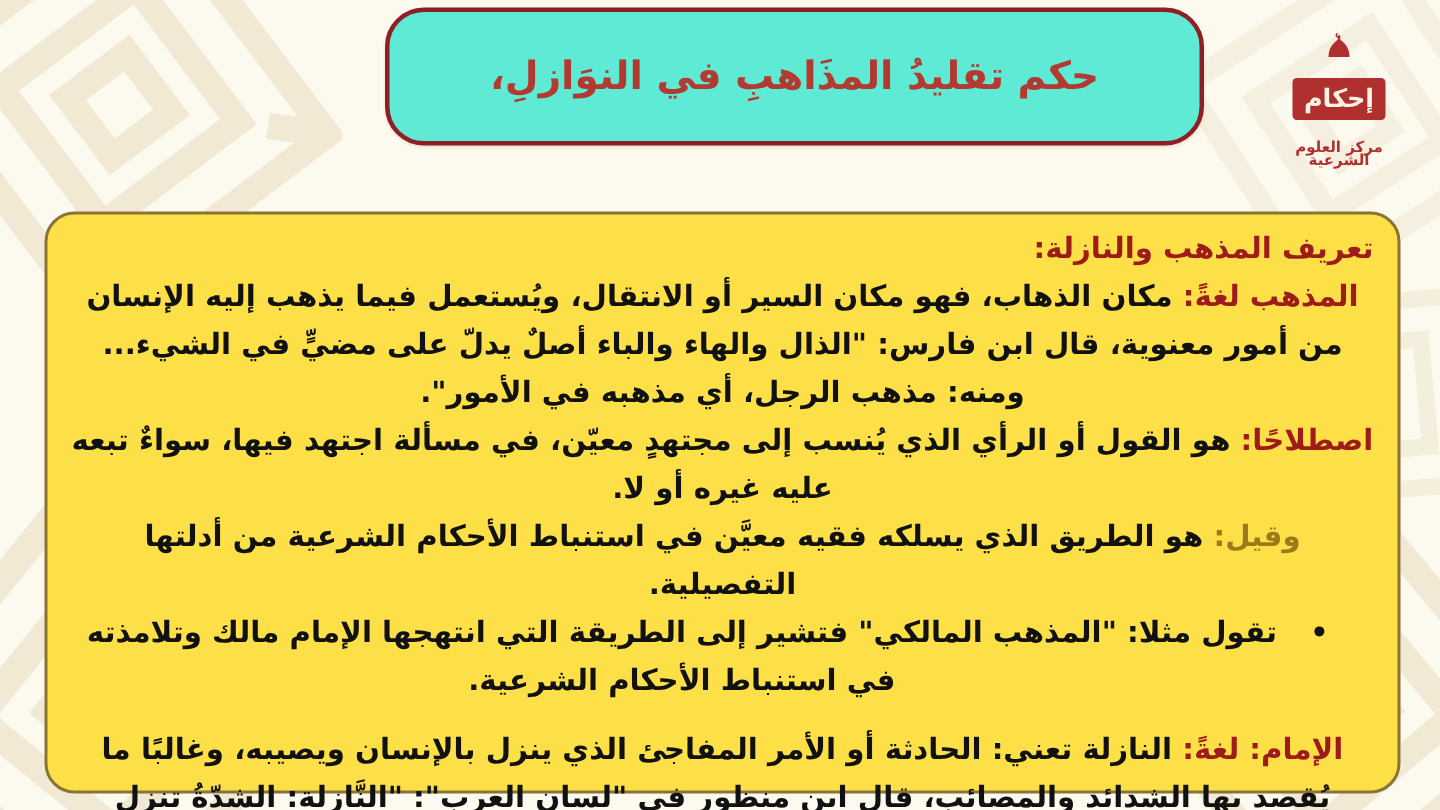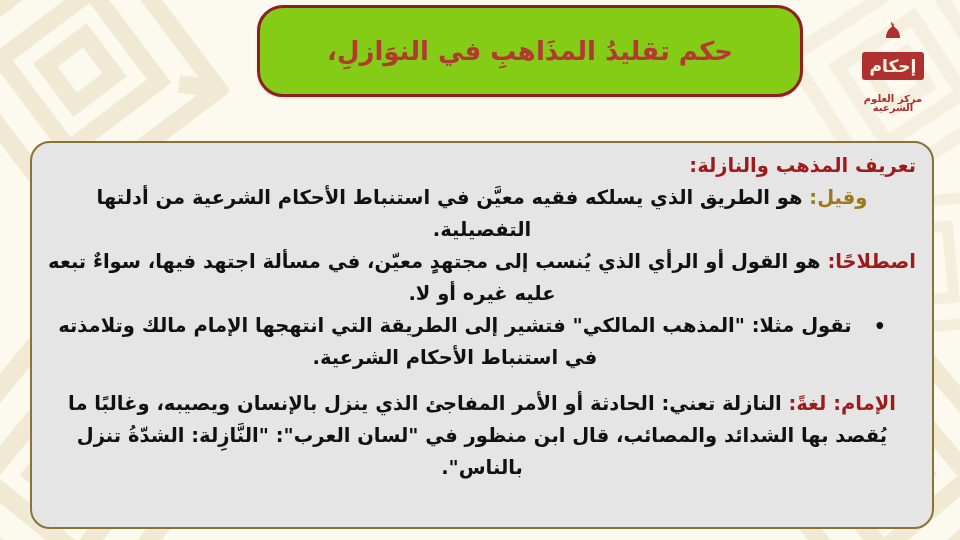--- a/index.html
+++ b/index.html
@@ -16,21 +16,21 @@
   .orn-tl { left:-70px;  top:-80px;    width:300px; height:300px; transform:rotate(8deg); }
   .orn-bl { left:-90px;  bottom:-90px; width:320px; height:320px; transform:rotate(-6deg); }
   .orn-tr { right:-60px; top:-40px;    width:240px; height:240px; transform:rotate(12deg); opacity:.7; }
   .orn-br { right:-80px; bottom:-80px; width:300px; height:300px; transform:rotate(5deg); }
   .orn-rm { right:-50px; top:170px;    width:190px; height:190px; transform:rotate(40deg); opacity:.8; }
 
   
   .title-box {
     position:absolute; z-index:2;
     left:257px; top:5px; width:546px; height:92px;
-    background:#84cc16;
+    background:#5eead4;
     border:3px solid #8E1F24;
     border-radius:26px;
     display:flex; flex-direction:column; justify-content:center; align-items:center;
     box-shadow:0 1px 2px rgba(120,60,30,.15);
   }
   .title-line {
     color:#B23A31;
     font-weight:bold;
     font-size:26px;
     line-height:37px;
@@ -49,21 +49,21 @@
   }
   .logo-sub {
     margin-top:4px;
     color:#B02F2F; font-weight:bold; font-size:10px; line-height:9px;
   }
 
   
   .content-box {
     position:absolute; z-index:2;
     left:30px; top:141px; width:904px; height:388px;
-    background:#e5e5e5;
+    background:#fde047;
     border:2.5px solid #8A7434;
     border-radius:20px;
     padding:7px 16px 6px 16px;
     color:#111111;
     font-weight:bold;
     font-size:19.5px;
     line-height:32px;
   }
   .content-heading { text-align:right; color:#9E1B1B; }
   .para { text-align:center; }
@@ -129,27 +129,30 @@
       </g>
     </svg>
   </div>
   <div class="logo-badge">إحكام</div>
   <div class="logo-sub">مركز العلوم الشرعية</div>
 </div>
 
 <div class="content-box">
   <div class="content-heading">تعريف المذهب والنازلة:</div>
 
-
   <div class="para">
-    <span class="lead-gold">وقيل:</span><span> هو الطريق الذي يسلكه فقيه معيَّن في استنباط الأحكام الشرعية من أدلتها التفصيلية.</span>
+    <span class="lead-red">المذهب لغةً:</span><span> مكان الذهاب، فهو مكان السير أو الانتقال، ويُستعمل فيما يذهب إليه الإنسان من أمور معنوية، قال ابن فارس: "الذال والهاء والباء أصلٌ يدلّ على مضيٍّ في الشيء... ومنه: مذهب الرجل، أي مذهبه في الأمور".</span>
   </div>
 
   <div class="para">
     <span class="lead-red">اصطلاحًا:</span><span> هو القول أو الرأي الذي يُنسب إلى مجتهدٍ معيّن، في مسألة اجتهد فيها، سواءٌ تبعه عليه غيره أو لا.</span>
+  </div>
+
+  <div class="para">
+    <span class="lead-gold">وقيل:</span><span> هو الطريق الذي يسلكه فقيه معيَّن في استنباط الأحكام الشرعية من أدلتها التفصيلية.</span>
   </div>
 
   <div class="bullet-row">
     <span class="bullet-marker">•</span>
     <span class="bullet-text">تقول مثلا: "المذهب المالكي" فتشير إلى الطريقة التي انتهجها الإمام مالك وتلامذته في استنباط الأحكام الشرعية.</span>
   </div>
 
   <div class="para para-last">
     <span class="lead-red">الإمام: لغةً:</span><span> النازلة تعني: الحادثة أو الأمر المفاجئ الذي ينزل بالإنسان ويصيبه، وغالبًا ما يُقصد بها الشدائد والمصائب، قال ابن منظور في "لسان العرب": "النَّازِلة: الشدّةُ تنزل بالناس".</span>
   </div>

